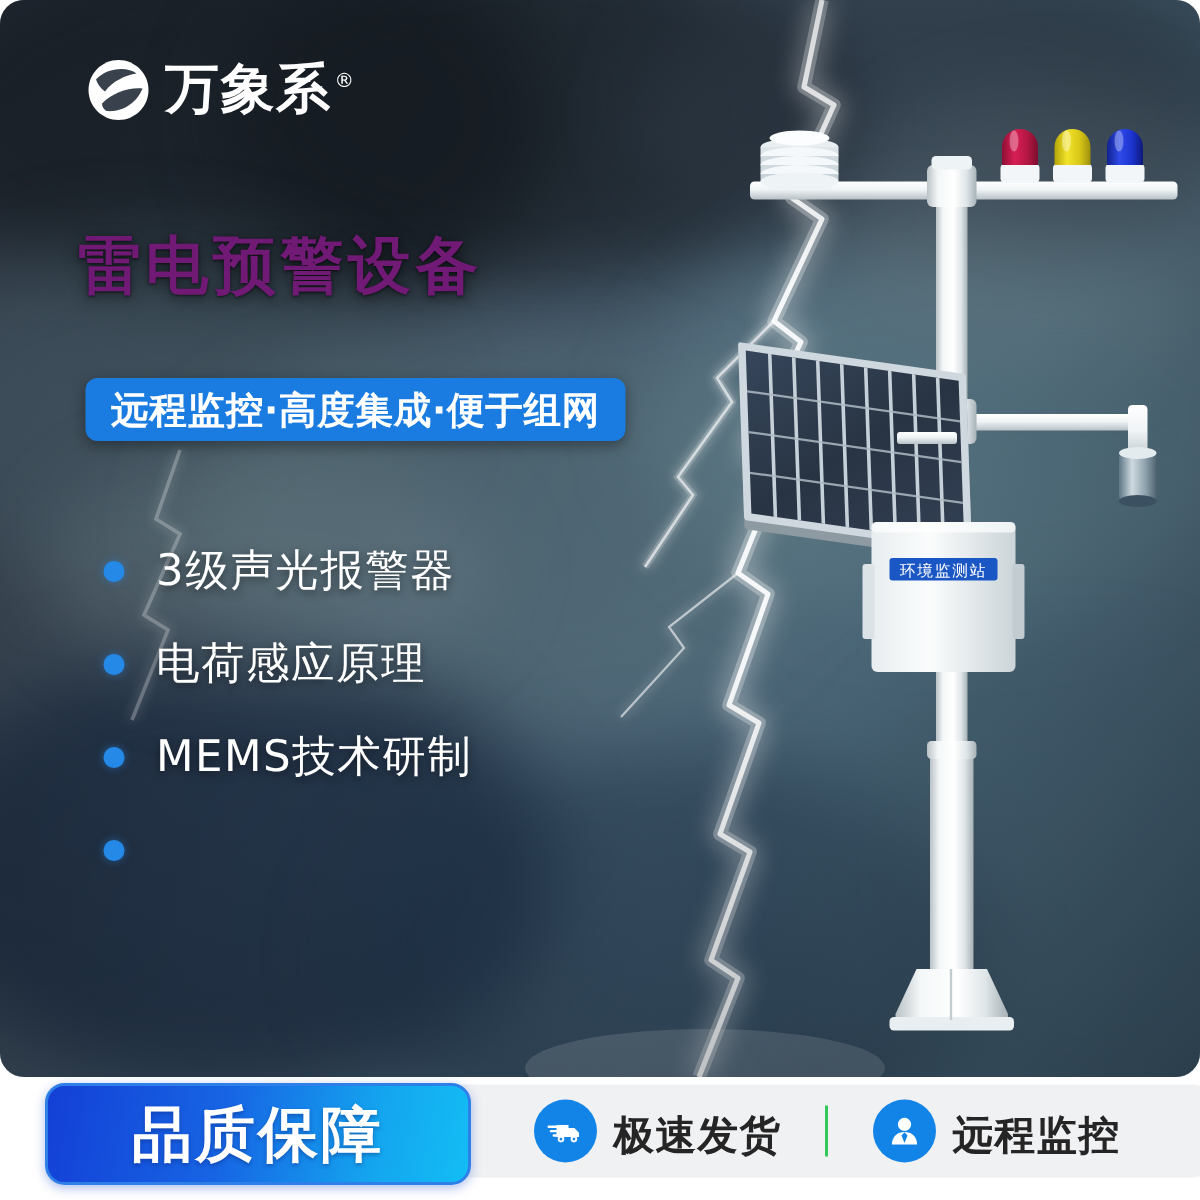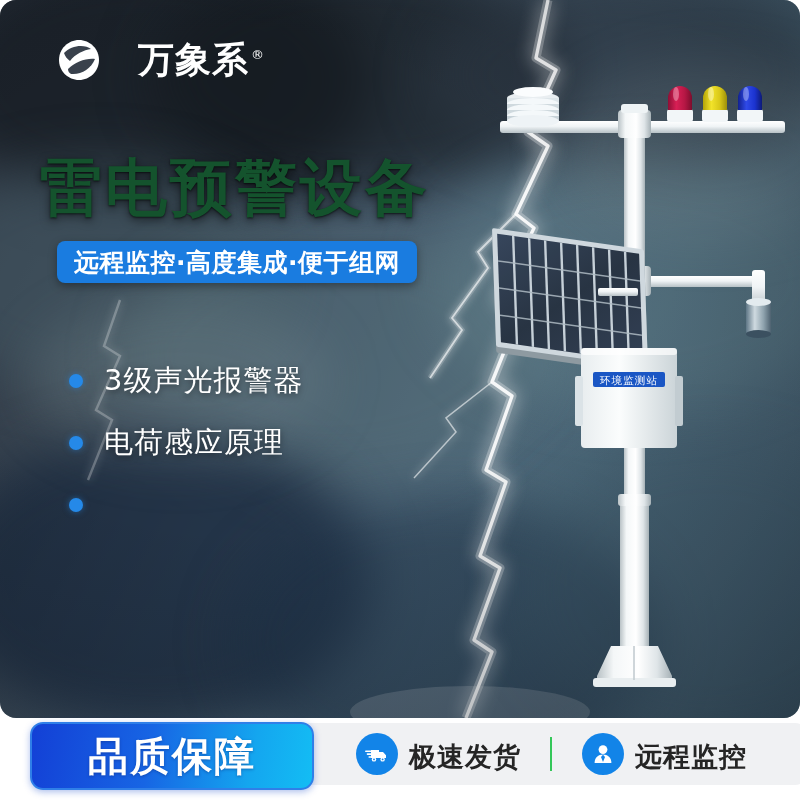--- a/index.html
+++ b/index.html
@@ -28,31 +28,31 @@
   .vig{position:absolute;inset:0;
      background:radial-gradient(ellipse at 30% 40%,rgba(0,0,0,0) 40%,rgba(10,16,24,.38) 100%);}
 
   
   .bolt{position:absolute;left:0;top:0;width:800px;height:718px;}
 
   
   .logo{position:absolute;left:57px;top:38px;display:flex;align-items:center;gap:9px;}
   .logo-mark{width:44px;height:44px;position:relative;}
   .logo-text{font-size:36px;font-weight:700;color:#fff;letter-spacing:1px;
-     font-family:"DejaVu Sans","Liberation Sans",sans-serif;line-height:1;margin-left:28px;}
+     font-family:"DejaVu Sans","Liberation Sans",sans-serif;line-height:1;}
   .logo-r{font-size:13px;color:#fff;vertical-align:super;margin-left:2px;font-weight:400;}
 
   
-  .title{position:absolute;left:40px;top:155px;width:430px;
-     font-size:62px;font-weight:700;color:#14532d;letter-spacing:3px;line-height:1.05;
+  .title{position:absolute;left:52px;top:155px;width:430px;
+     font-size:42px;font-weight:700;color:#701a75;letter-spacing:3px;line-height:1.05;
      font-family:"DejaVu Sans","Liberation Sans",sans-serif;
      text-shadow:0 3px 10px rgba(0,0,0,.55),0 1px 2px rgba(0,0,0,.6);}
 
   
-  .subpill{position:absolute;left:57px;top:241px;height:42px;padding:0 17px;
+  .subpill{position:absolute;left:57px;top:252px;height:42px;padding:0 17px;
      display:flex;align-items:center;background:#1a7ce0;border-radius:8px;
      box-shadow:0 3px 9px rgba(0,0,0,.35);}
   .subpill span{font-size:25px;font-weight:700;color:#fff;letter-spacing:.5px;
      font-family:"DejaVu Sans","Liberation Sans",sans-serif;white-space:nowrap;}
 
   
   .features{position:absolute;left:69px;top:350px;}
   .frow{display:flex;align-items:center;height:62px;}
   .fdot{width:14px;height:14px;border-radius:50%;background:#2589e8;flex:0 0 14px;
      box-shadow:0 0 6px rgba(37,137,232,.5);}
@@ -303,20 +303,24 @@
     <div class="frow">
       <div class="fdot"></div>
       <div class="ftxt">3级声光报警器</div>
     </div>
     <div class="frow">
       <div class="fdot"></div>
       <div class="ftxt">电荷感应原理</div>
     </div>
     <div class="frow">
       <div class="fdot"></div>
+      <div class="ftxt">MEMS技术研制</div>
+    </div>
+    <div class="frow">
+      <div class="fdot"></div>
     </div>
   </div>
 
   <div class="botbar">
     <div class="qbadge">
       <span>品质保障</span>
     </div>
 
     <div class="bitem" style="position:absolute;left:326px;">
       <div class="bicon">

